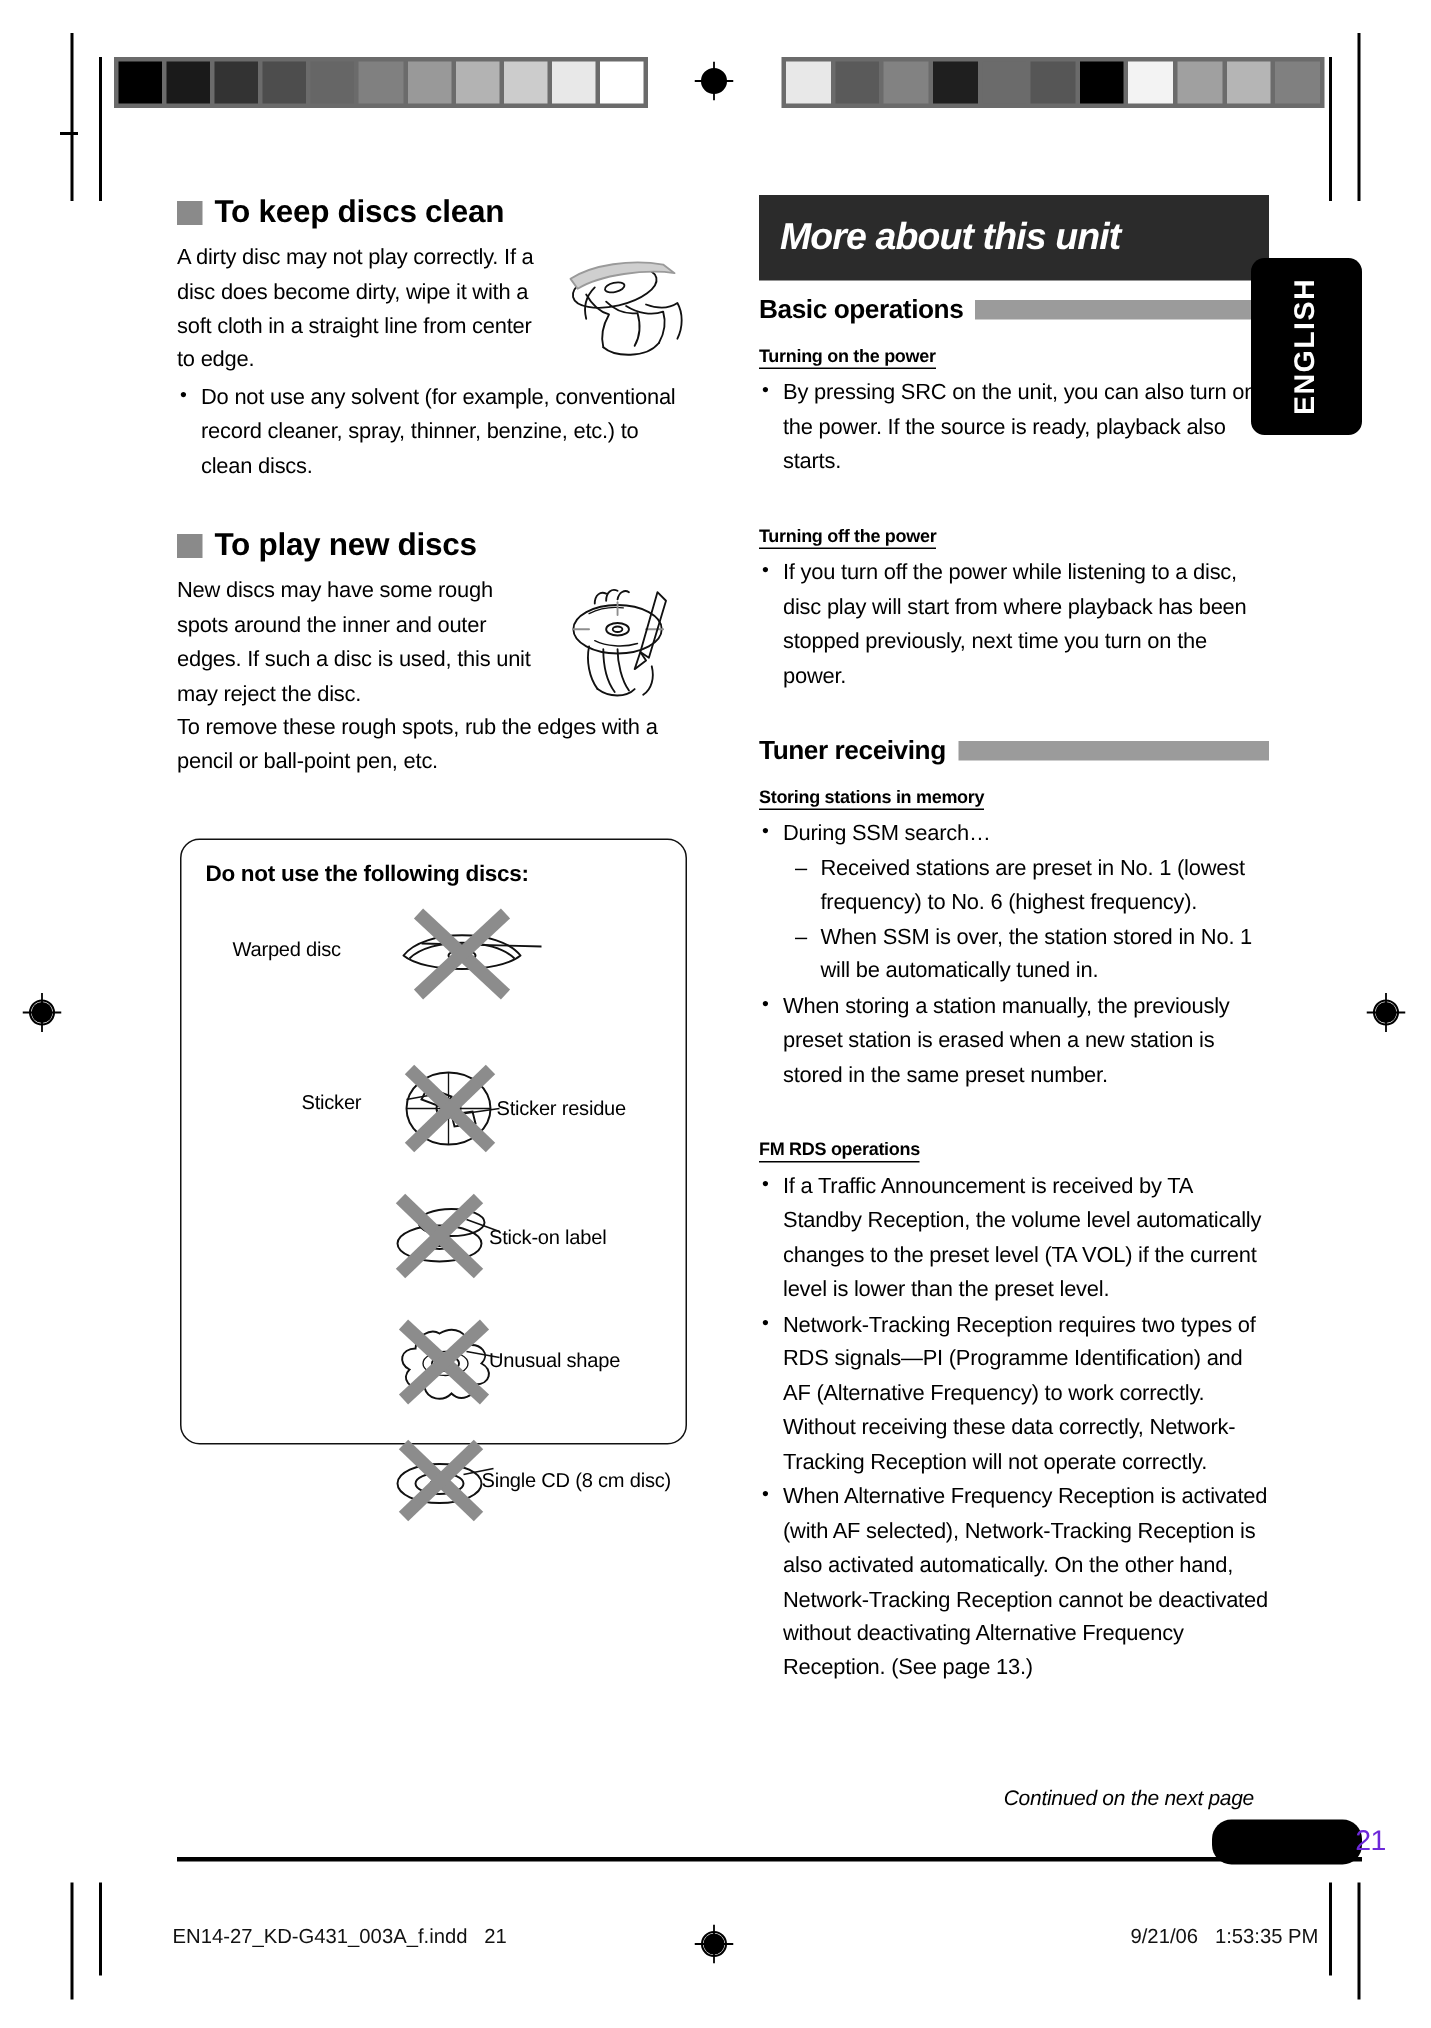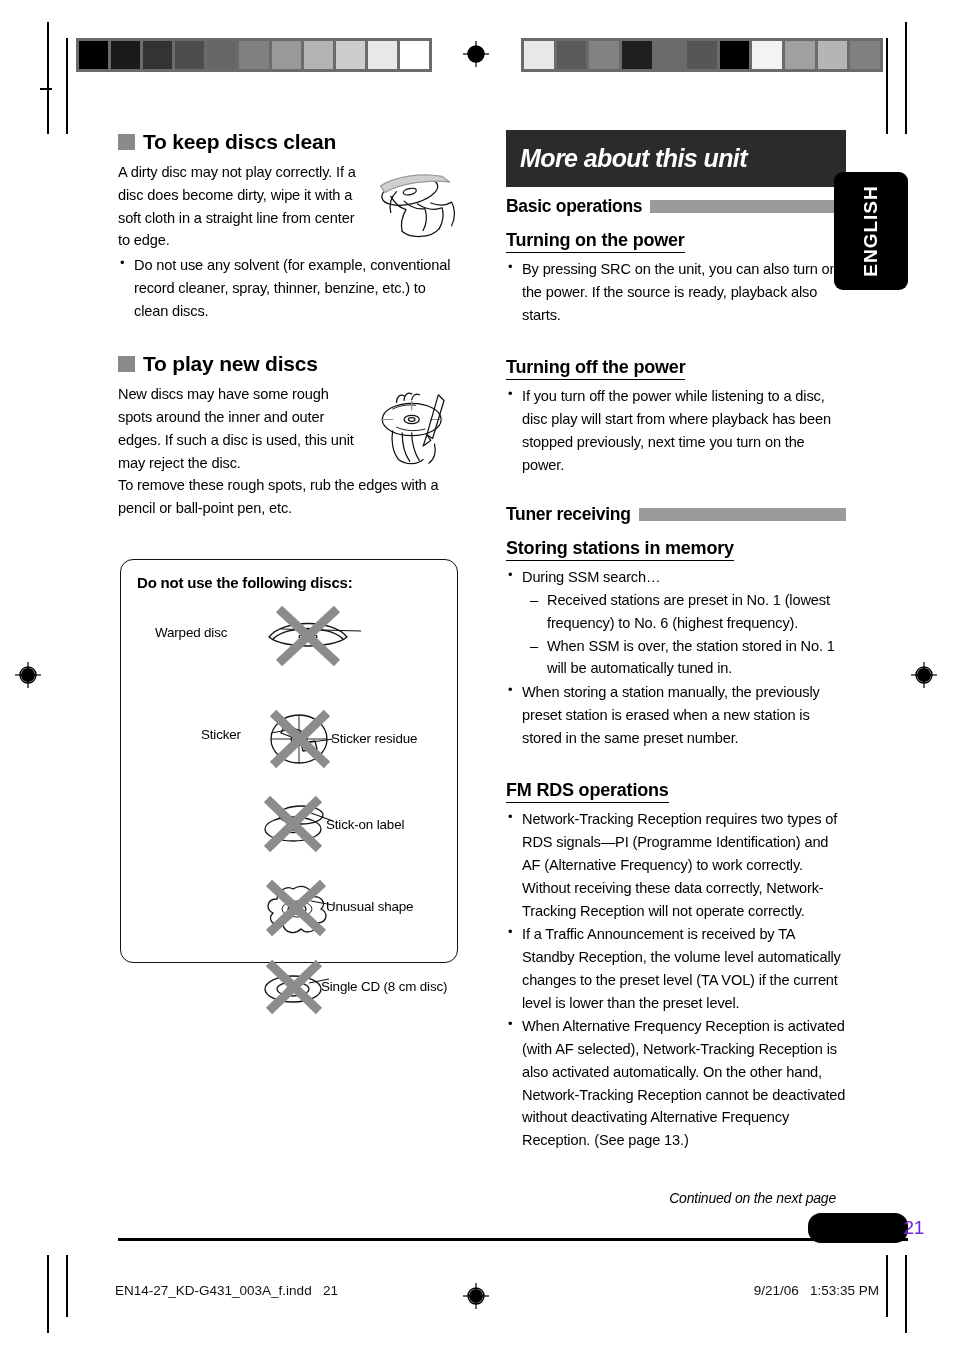--- a/index.html
+++ b/index.html
@@ -76,21 +76,21 @@
     padding-left:14px;box-sizing:border-box;margin-bottom:9px;
   }
   .bigbar span{
     color:#fff;font-size:25px;font-weight:bold;font-style:italic;
     letter-spacing:-0.6px;
   }
   .grouphead{display:flex;align-items:center;margin:0 0 4px 0;}
   .grouphead .gtext{font-size:17.5px;font-weight:bold;letter-spacing:-0.3px;white-space:nowrap;}
   .grouphead .gbar{flex:1 1 auto;height:13px;background:#9b9b9b;margin-left:8px;}
   h4.sub{
-    font-size:18px;font-weight:bold;margin:9px 0 4px 0;
+    font-size:12px;font-weight:bold;margin:9px 0 4px 0;
     letter-spacing:-0.2px;display:inline-block;
     border-bottom:1.6px solid #000;padding-bottom:1px;
   }
   .subwrap{display:block;}
 
   
   .engtab{
     position:absolute;left:834px;top:172px;width:74px;height:118px;
     background:#000;border-radius:9px;
   }
@@ -397,22 +397,22 @@
         <li>When SSM is over, the station stored in No. 1 will be automatically tuned in.</li>
       </ul>
       <ul class="bul">
         <li>When storing a station manually, the previously preset station is erased when a new station is stored in the same preset number.</li>
       </ul>
     </div>
 
     <div class="subwrap" style="margin-top:22px;">
       <h4 class="sub">FM RDS operations</h4>
       <ul class="bul">
+        <li>If a Traffic Announcement is received by TA Standby Reception, the volume level automatically changes to the preset level (TA VOL) if the current level is lower than the preset level.</li>
         <li>Network-Tracking Reception requires two types of RDS signals—PI (Programme Identification) and AF (Alternative Frequency) to work correctly. Without receiving these data correctly, Network-Tracking Reception will not operate correctly.</li>
-        <li>If a Traffic Announcement is received by TA Standby Reception, the volume level automatically changes to the preset level (TA VOL) if the current level is lower than the preset level.</li>
         <li>When Alternative Frequency Reception is activated (with AF selected), Network-Tracking Reception is also activated automatically. On the other hand, Network-Tracking Reception cannot be deactivated without deactivating Alternative Frequency Reception. (See page 13.)</li>
       </ul>
     </div>
   </div>
 
   <div class="engtab">
     <span>ENGLISH</span>
   </div>
 
   <div class="contnext">Continued on the next page</div>

